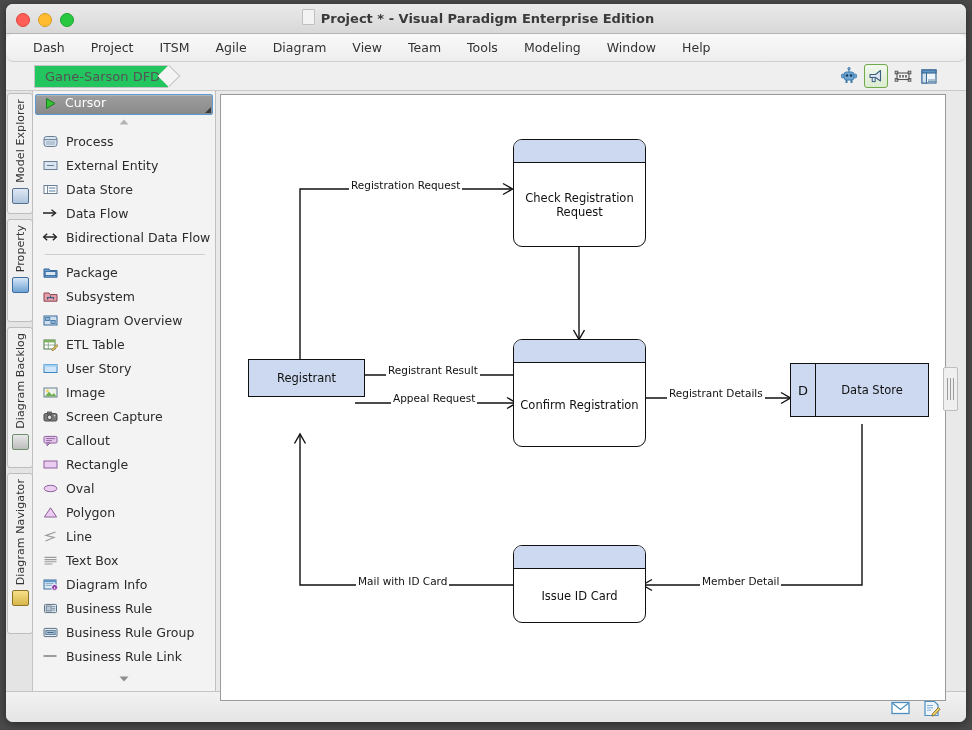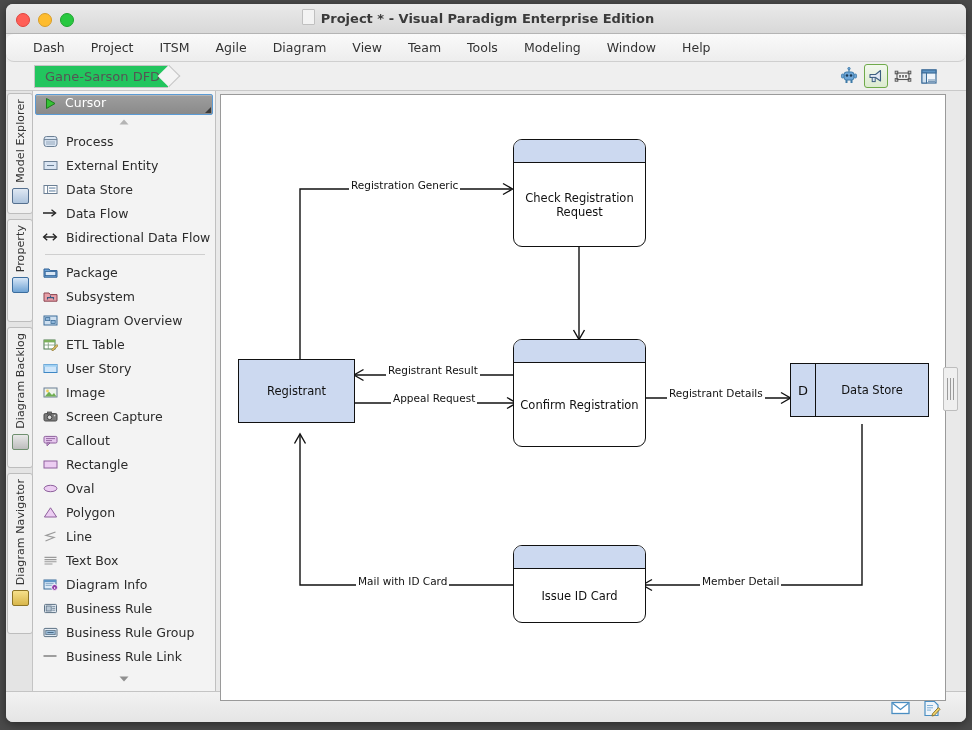--- a/index.html
+++ b/index.html
@@ -541,30 +541,30 @@
         <div class="node process" style="left:292px;top:244px;width:133px;height:108px">
           <div class="band"></div>
           <div class="ptext">Confirm Registration</div>
         </div>
 
         <div class="node process" style="left:292px;top:450px;width:133px;height:78px">
           <div class="band"></div>
           <div class="ptext">Issue ID Card</div>
         </div>
 
-        <div class="node entity" style="left:17px;top:264px;width:117px;height:64px">
+        <div class="node entity" style="left:27px;top:264px;width:117px;height:38px">
           <span>Registrant</span>
         </div>
 
         <div class="node datastore" style="left:569px;top:268px;width:139px;height:54px">
           <div class="dcell">D</div>
           <div class="dname">Data Store</div>
         </div>
 
-        <div class="flowlabel" style="left:128px;top:84px">Registration Generic</div>
+        <div class="flowlabel" style="left:128px;top:84px">Registration Request</div>
         <div class="flowlabel" style="left:165px;top:269px">Registrant Result</div>
         <div class="flowlabel" style="left:170px;top:297px">Appeal Request</div>
         <div class="flowlabel" style="left:446px;top:292px">Registrant Details</div>
         <div class="flowlabel" style="left:479px;top:480px">Member Detail</div>
         <div class="flowlabel" style="left:135px;top:480px">Mail with ID Card</div>
 
       </div>
 
       <div class="splitter">
         <span class="grip"></span>

